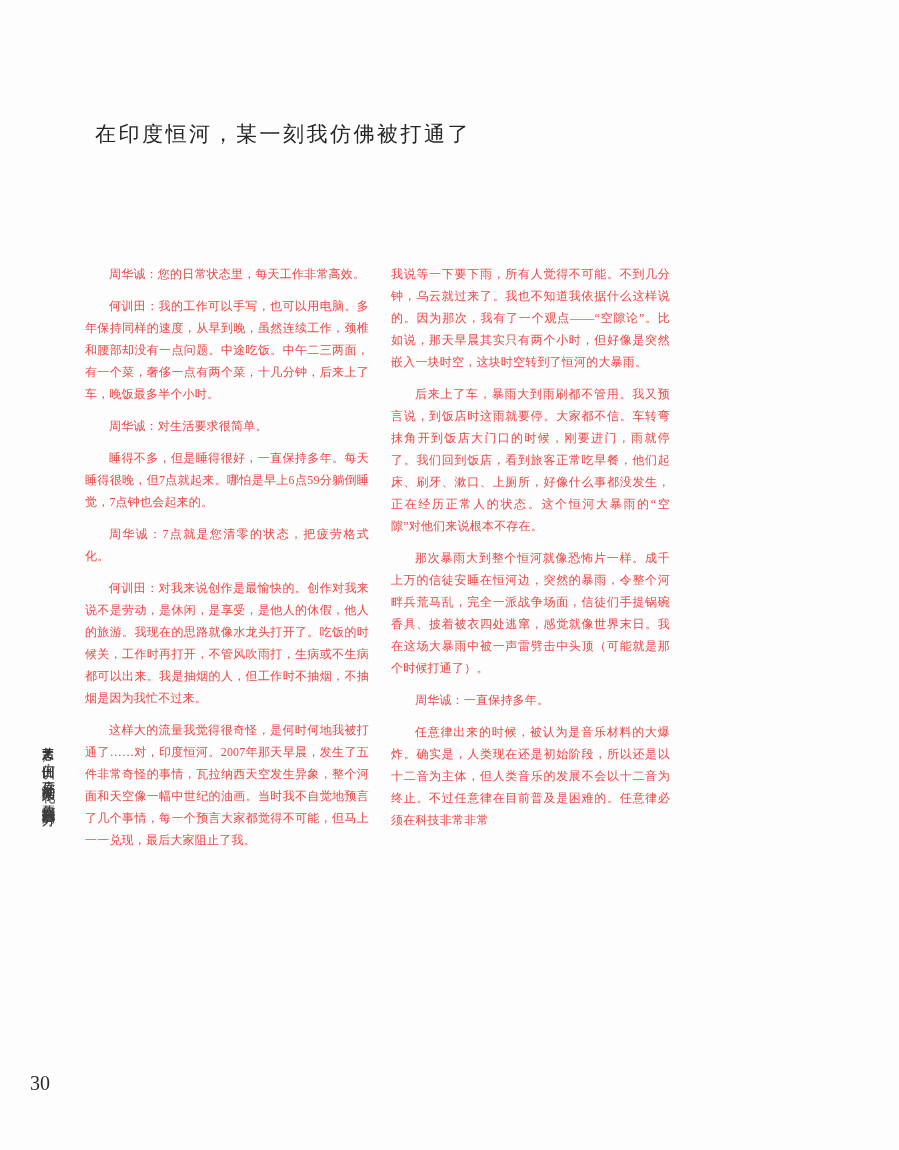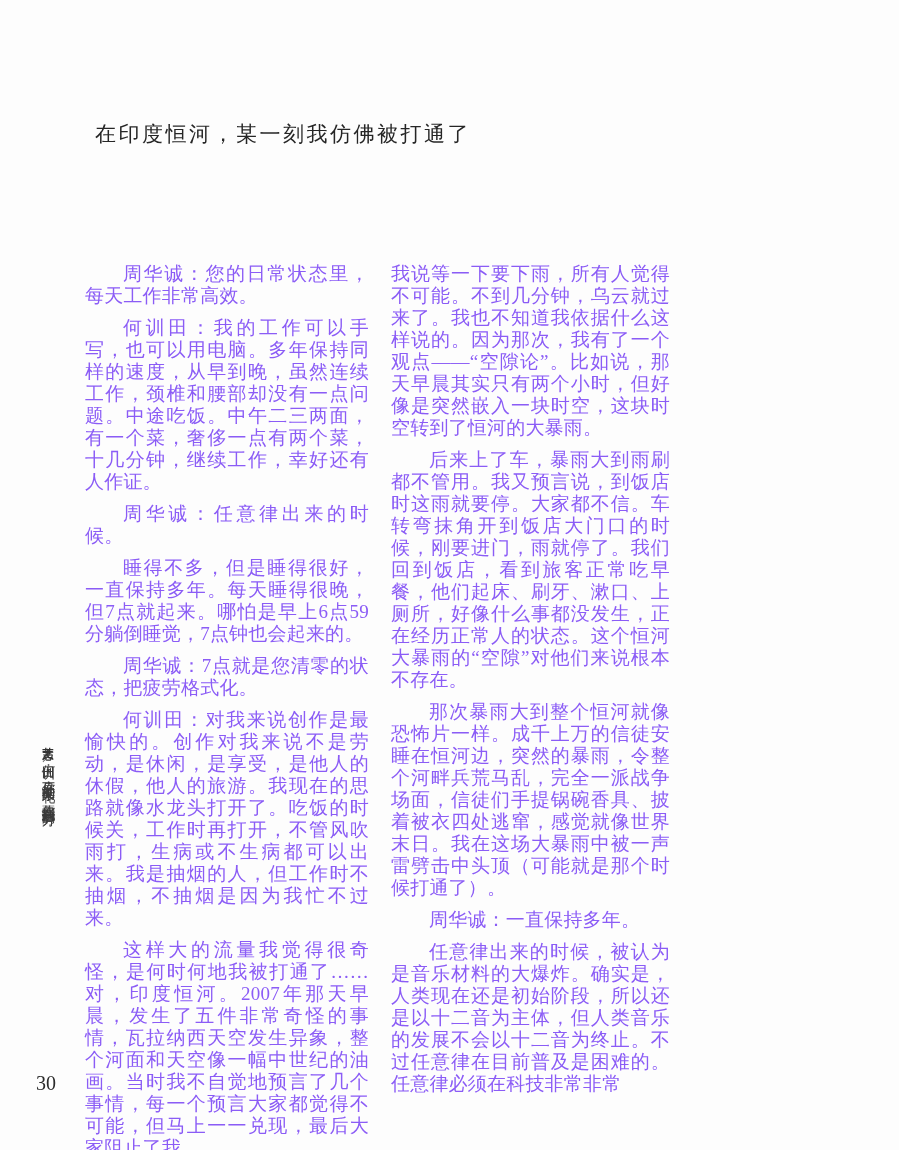--- a/index.html
+++ b/index.html
@@ -28,24 +28,24 @@
     position: absolute;
     left: 85px; top: 263px;
     width: 585px;
     display: flex;
     gap: 22px;
     align-items: flex-start;
   }
   .col { width: 284px; }
   .col.right { width: 279px; }
   .para {
-    font-size: 19px;
+    font-size: 12px;
     line-height: 22px;
     text-align: justify;
-    color: #8b5cf6;
+    color: #ef4444;
     margin-bottom: 10px;
     letter-spacing: 0.2px;
   }
   .para.indent { text-indent: 2em; }
   .para:last-child { margin-bottom: 6px; }
   .sidebar {
     position: absolute;
     left: 40px; top: 738px;
     height: 340px;
     writing-mode: vertical-rl;
@@ -64,37 +64,37 @@
     font-size: 13px;
     color: #555;
   }
   .sidebar .caption {
     font-size: 13.5px;
     letter-spacing: 1px;
     color: #3a3a3a;
   }
   .page-number {
     position: absolute;
-    left: 36px; top: 1072px;
+    left: 30px; top: 1072px;
     font-size: 20px;
     color: #2b2b2b;
   }
 </style>
 </head>
 <body>
 
 <div class="page">
 
   <h1 class="page-title">在印度恒河，某一刻我仿佛被打通了</h1>
 
   <div class="columns">
     <div class="col left">
         <p class="para indent">周华诚：您的日常状态里，每天工作非常高效。</p>
-        <p class="para indent">何训田：我的工作可以手写，也可以用电脑。多年保持同样的速度，从早到晚，虽然连续工作，颈椎和腰部却没有一点问题。中途吃饭。中午二三两面，有一个菜，奢侈一点有两个菜，十几分钟，继续工作，幸好还有人作证。</p>
-        <p class="para indent">周华诚：任意律出来的时候。</p>
+        <p class="para indent">何训田：我的工作可以手写，也可以用电脑。多年保持同样的速度，从早到晚，虽然连续工作，颈椎和腰部却没有一点问题。中途吃饭。中午二三两面，有一个菜，奢侈一点有两个菜，十几分钟，后来上了车，晚饭最多半个小时。</p>
+        <p class="para indent">周华诚：对生活要求很简单。</p>
         <p class="para indent">睡得不多，但是睡得很好，一直保持多年。每天睡得很晚，但7点就起来。哪怕是早上6点59分躺倒睡觉，7点钟也会起来的。</p>
         <p class="para indent">周华诚：7点就是您清零的状态，把疲劳格式化。</p>
         <p class="para indent">何训田：对我来说创作是最愉快的。创作对我来说不是劳动，是休闲，是享受，是他人的休假，他人的旅游。我现在的思路就像水龙头打开了。吃饭的时候关，工作时再打开，不管风吹雨打，生病或不生病都可以出来。我是抽烟的人，但工作时不抽烟，不抽烟是因为我忙不过来。</p>
         <p class="para indent">这样大的流量我觉得很奇怪，是何时何地我被打通了……对，印度恒河。2007年那天早晨，发生了五件非常奇怪的事情，瓦拉纳西天空发生异象，整个河面和天空像一幅中世纪的油画。当时我不自觉地预言了几个事情，每一个预言大家都觉得不可能，但马上一一兑现，最后大家阻止了我。</p>
       </div>
     <div class="col right">
         <p class="para">我说等一下要下雨，所有人觉得不可能。不到几分钟，乌云就过来了。我也不知道我依据什么这样说的。因为那次，我有了一个观点——“空隙论”。比如说，那天早晨其实只有两个小时，但好像是突然嵌入一块时空，这块时空转到了恒河的大暴雨。</p>
         <p class="para indent">后来上了车，暴雨大到雨刷都不管用。我又预言说，到饭店时这雨就要停。大家都不信。车转弯抹角开到饭店大门口的时候，刚要进门，雨就停了。我们回到饭店，看到旅客正常吃早餐，他们起床、刷牙、漱口、上厕所，好像什么事都没发生，正在经历正常人的状态。这个恒河大暴雨的“空隙”对他们来说根本不存在。</p>
         <p class="para indent">那次暴雨大到整个恒河就像恐怖片一样。成千上万的信徒安睡在恒河边，突然的暴雨，令整个河畔兵荒马乱，完全一派战争场面，信徒们手提锅碗香具、披着被衣四处逃窜，感觉就像世界末日。我在这场大暴雨中被一声雷劈击中头顶（可能就是那个时候打通了）。</p>
         <p class="para indent">周华诚：一直保持多年。</p>

